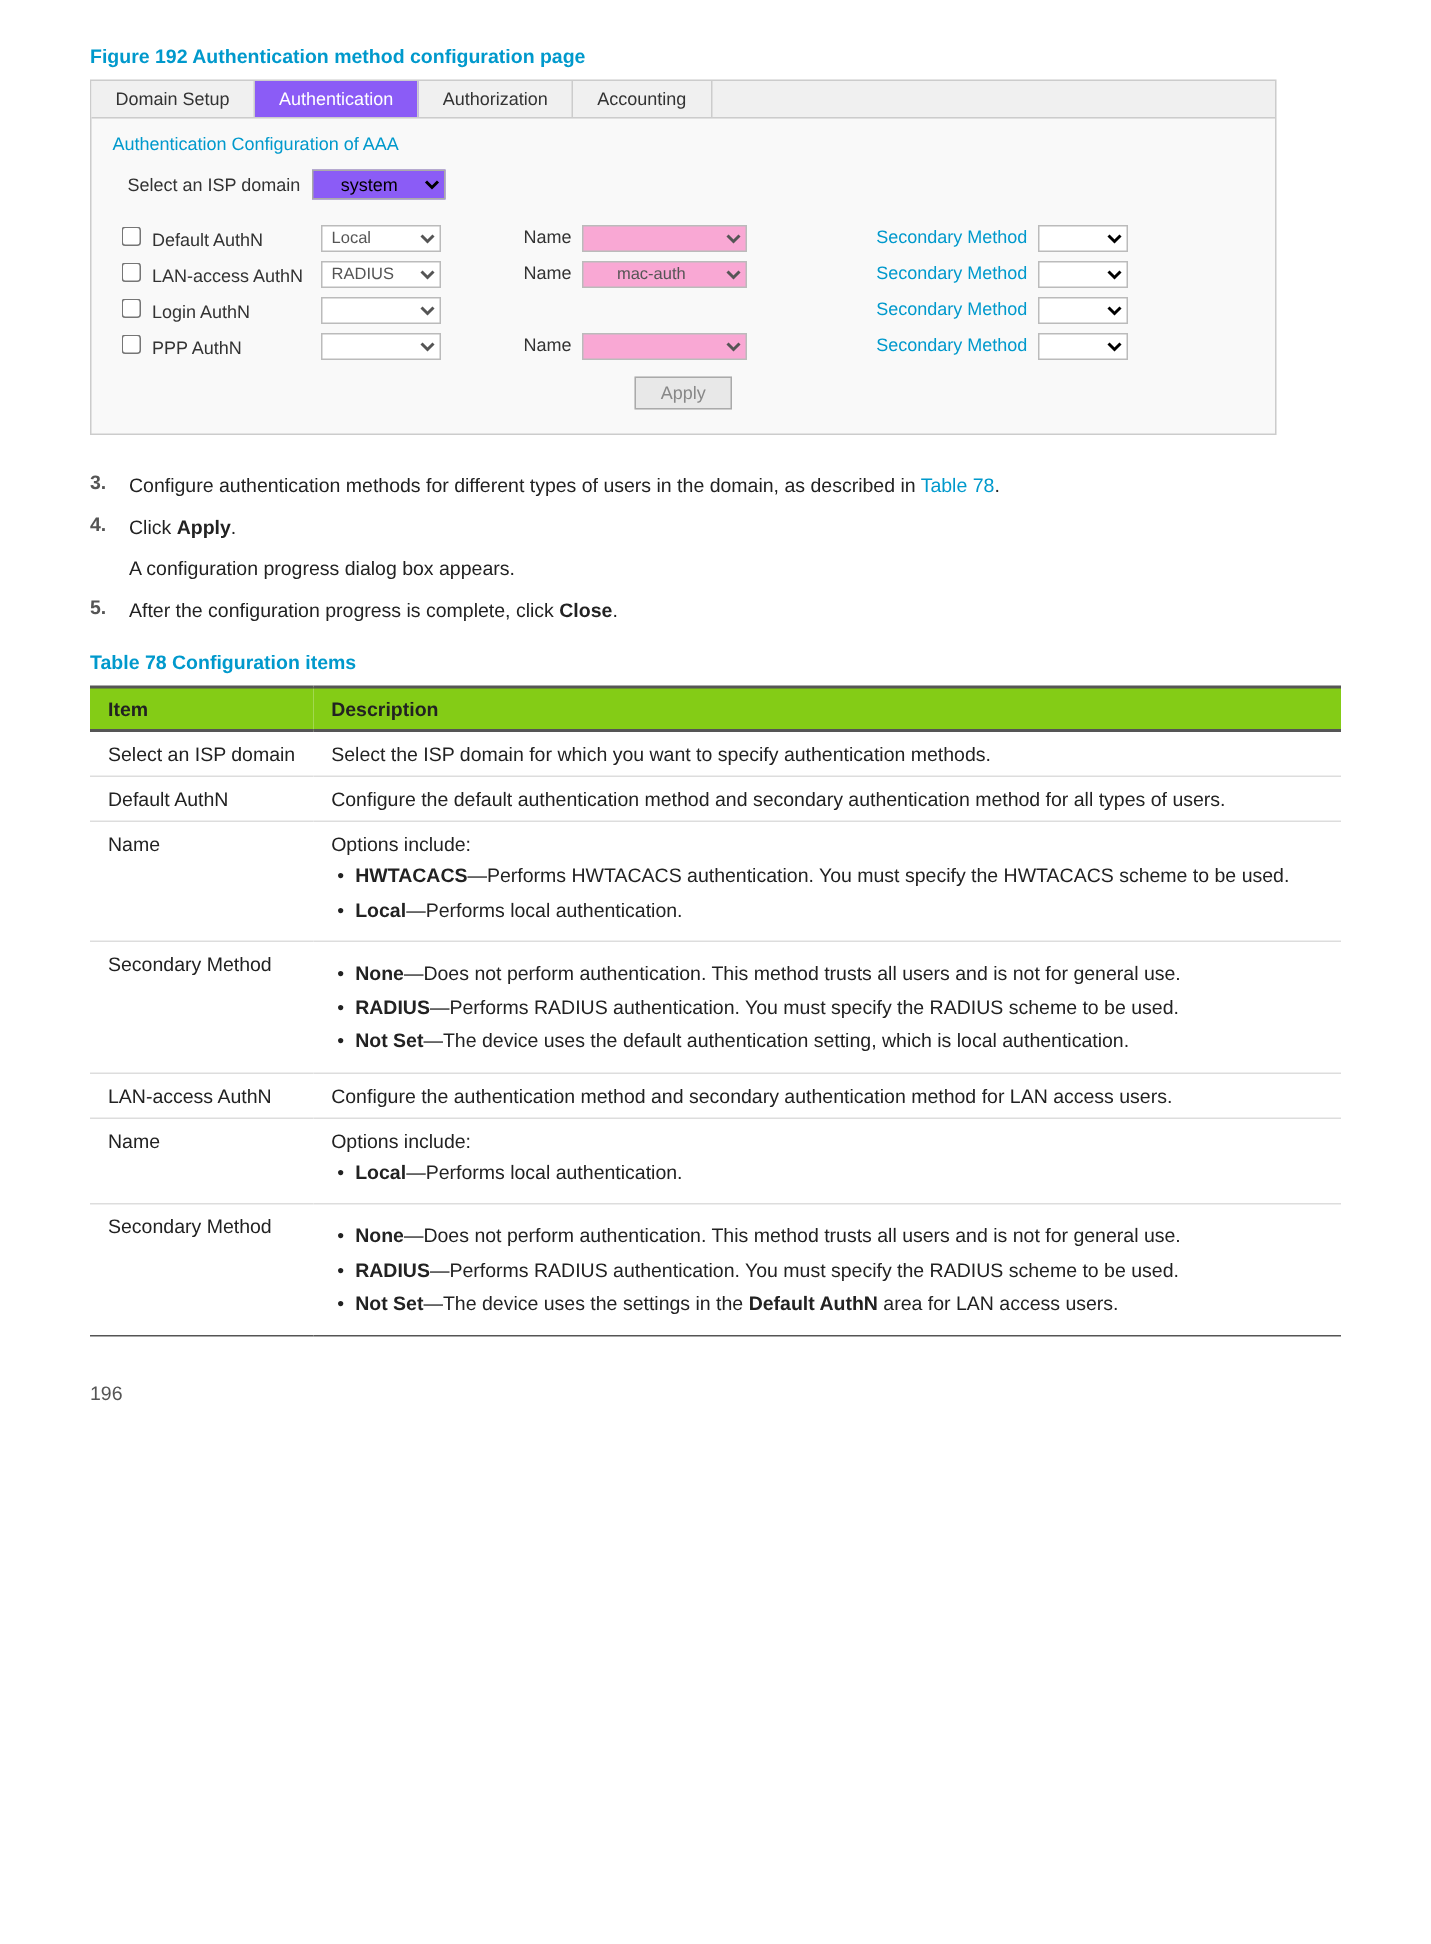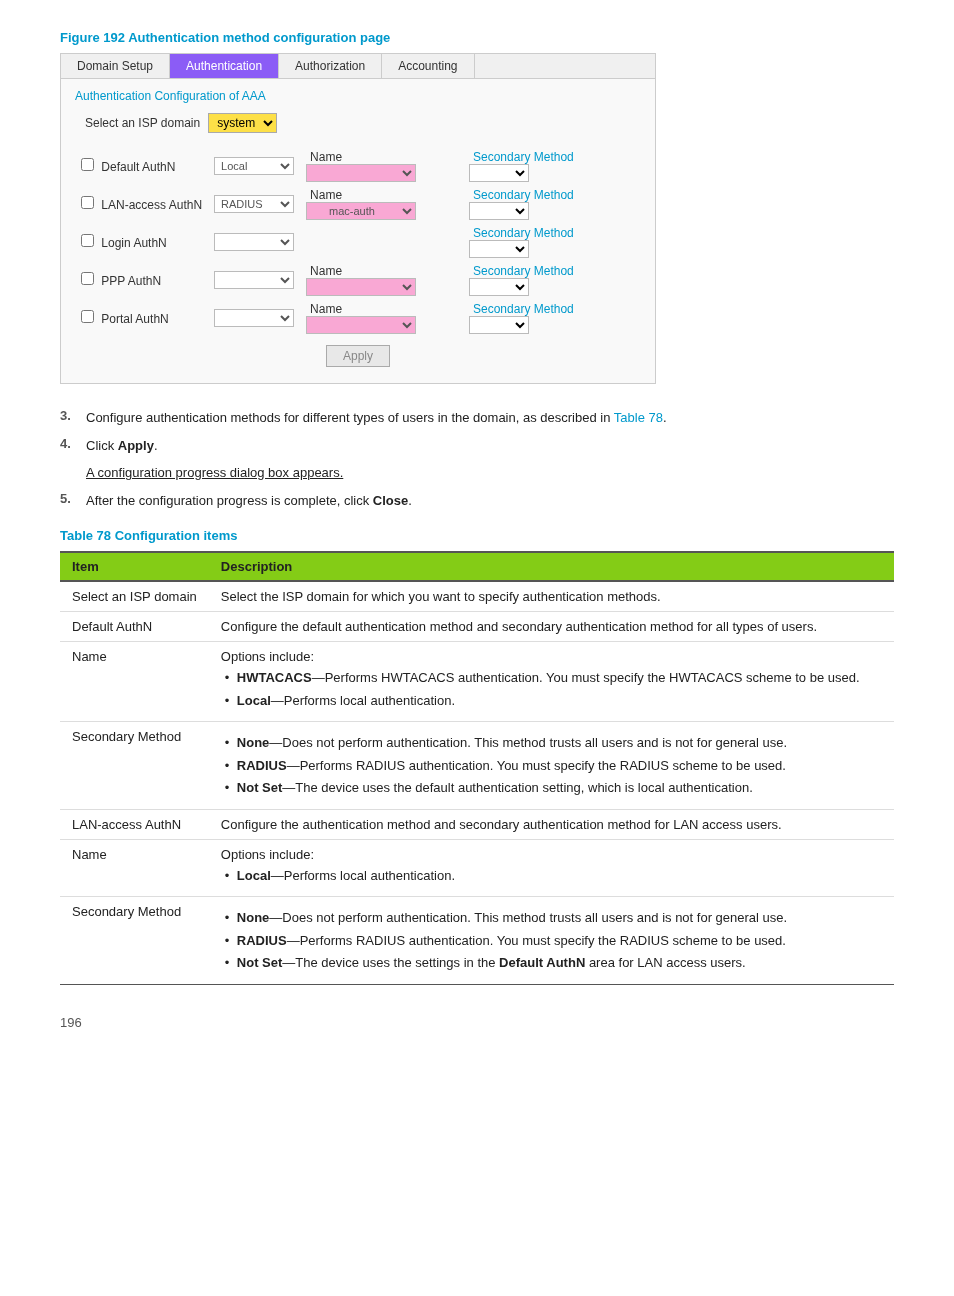--- a/index.html
+++ b/index.html
@@ -18,21 +18,21 @@
       font-size: 13px;
       font-weight: bold;
       margin-bottom: 8px;
     }
 
     .ui-panel {
       border: 1px solid #ccc;
       background: #f9f9f9;
       padding: 0;
       margin-bottom: 24px;
-      width: 596px;
+      width: 791px;
     }
 
     .tab-bar {
       display: flex;
       background: #f0f0f0;
       border-bottom: 1px solid #ccc;
     }
 
     .tab {
       padding: 5px 16px;
@@ -65,23 +65,23 @@
     }
 
     .isp-label {
       font-size: 12px;
       margin-right: 8px;
       color: #333;
     }
 
     .isp-select {
       font-size: 12px;
-      padding: 1px 4px;
+      padding: 1px 14px;
       border: 1px solid #aaa;
-      background: #fde047;
+      background: #8b5cf6;
     }
 
     .auth-table {
       width: 100%;
       border-collapse: collapse;
       font-size: 12px;
     }
 
     .auth-table td {
       padding: 3px 6px;
@@ -184,21 +184,20 @@
 
     .sub-step {
       margin-left: 26px;
       margin-bottom: 8px;
     }
 
     .sub-step-text {
       font-size: 13px;
       color: #222;
       line-height: 1.5;
-      text-decoration: underline;
     }
 
     .table-title {
       color: #0099cc;
       font-size: 13px;
       font-weight: bold;
       margin: 10px 0 8px 0;
     }
 
     .config-table {
@@ -373,43 +372,20 @@
             </select>
           </td>
           <td>
             <span class="secondary-label">Secondary Method</span>
             <select class="secondary-select">
               <option></option>
             </select>
           </td>
         </tr>
 
-        <tr class="auth-row">
-          <td class="checkbox-cell">
-            <input type="checkbox" style="">
-            <span>Portal AuthN</span>
-          </td>
-          <td>
-            <select class="method-select">
-              <option></option>
-            </select>
-          </td>
-          <td>
-            <span class="name-label">Name</span>
-            <select class="name-select">
-              <option></option>
-            </select>
-          </td>
-          <td>
-            <span class="secondary-label">Secondary Method</span>
-            <select class="secondary-select">
-              <option></option>
-            </select>
-          </td>
-        </tr>
       </tbody>
     </table>
 
     <div class="apply-row">
       <button class="apply-btn">Apply</button>
     </div>
   </div>
 </div>
 
 <div class="steps-section">

